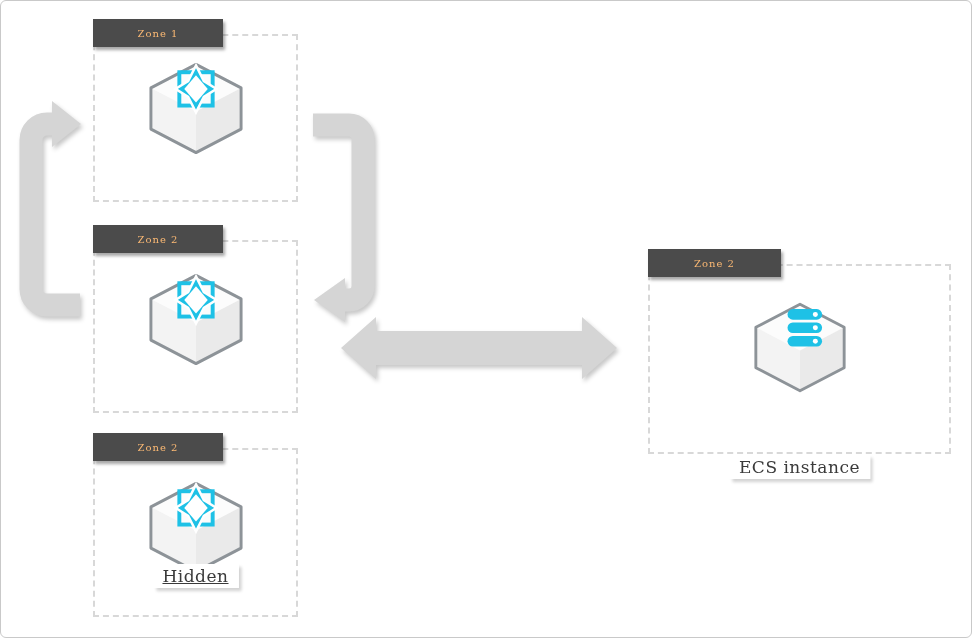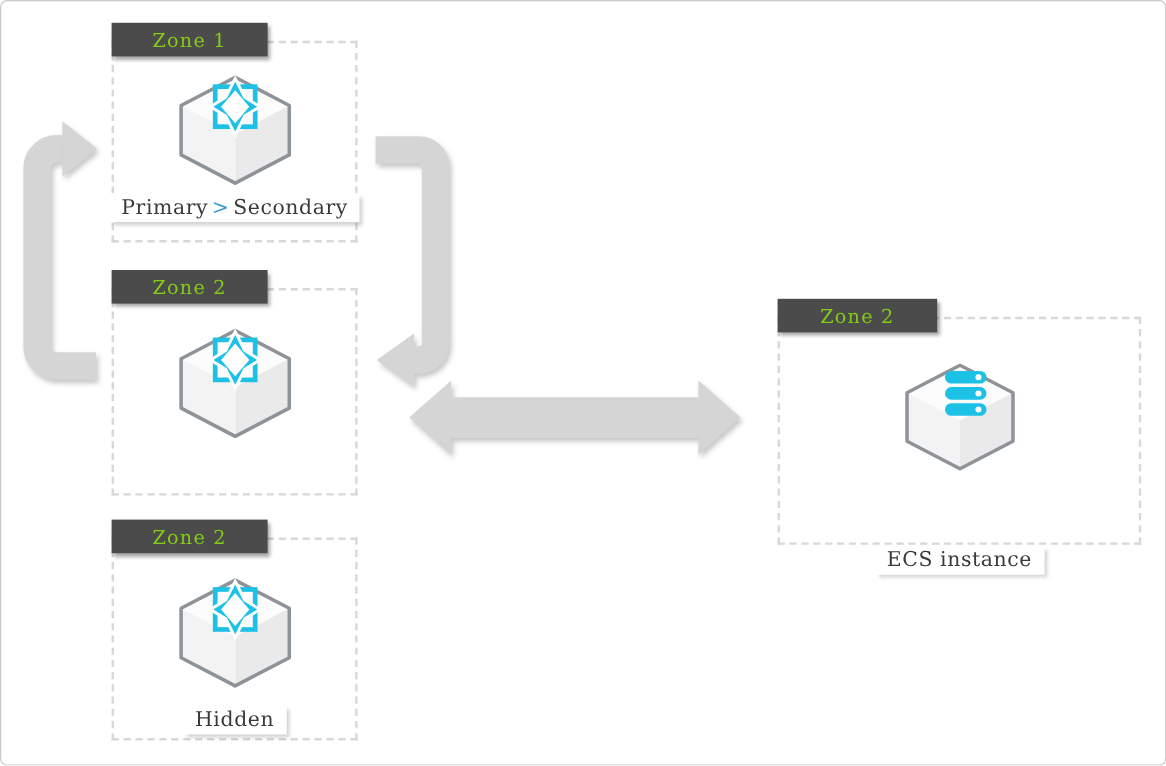--- a/index.html
+++ b/index.html
@@ -12,41 +12,41 @@
   .arrow-shape{filter:drop-shadow(2px 3px 2px rgba(0,0,0,0.22));}
 
   .zone{position:absolute;border:2px dashed #d8d8d8;background:#fff;box-sizing:border-box;}
   .zone1 {left:92px;top:33px;width:205px;height:168px;}
   .zone2l{left:92px;top:239px;width:205px;height:173px;}
   .zone3 {left:92px;top:447px;width:205px;height:169px;}
   .zone2r{left:647px;top:263px;width:303px;height:190px;}
 
   .tab{
     position:absolute;top:-17px;left:-2px;width:130px;height:28px;
-    background:#4b4b4b;color:#84cc16;font-size:16px;letter-spacing:1px;
+    background:#4b4b4b;color:#fdba74;font-size:10px;letter-spacing:1px;
     display:flex;align-items:center;justify-content:center;
     box-shadow:2px 3px 3px rgba(0,0,0,0.35);
   }
   .zone2r .tab{width:133px;}
 
   .nodeicon{position:absolute;left:50%;transform:translateX(-50%);}
   .zone1  .nodeicon{top:26px;}
   .zone2l .nodeicon{top:31px;}
   .zone3  .nodeicon{top:31px;}
   .zone2r .nodeicon{top:36px;}
 
   .label{
     position:absolute;left:50%;transform:translateX(-50%);
     background:#fff;box-shadow:3px 3px 3px rgba(0,0,0,0.18);
     white-space:nowrap;padding:2px 10px;font-size:17px;color:#3a3a3a;
     letter-spacing:0.5px;
   }
   .zone1  .label{top:125px;}
   .zone2l .label{top:135px;}
-  .zone3  .label{top:138px;}
+  .zone3  .label{top:114px;text-decoration:underline;}
   .zone2r .label{top:143px;margin-top:46px;}
   .sep{color:#3399cc;padding:0 3px;}
 </style>
 </head>
 <body>
 
 <div class="canvas">
 
   <svg class="arrow-layer" viewBox="0 0 970 636">
     <g class="arrow-shape">
@@ -68,21 +68,20 @@
     </div>
     <svg class="nodeicon" width="98" height="93" viewBox="0 0 100 94">
       <polygon points="50,2 96,26 50,50 4,26" fill="#fcfcfc"></polygon>
       <polygon points="4,26 50,50 50,92 4,68" fill="#f3f3f3"></polygon>
       <polygon points="96,26 50,50 50,92 96,68" fill="#eaeaea"></polygon>
       <polygon points="50,2 96,26 96,68 50,92 4,68 4,26" fill="none" stroke="#8d9398" stroke-width="3" stroke-linejoin="round"></polygon>
       <rect x="33" y="10" width="34" height="34" fill="none" stroke="#1ec1e6" stroke-width="4"></rect>
       <polygon points="50,3 58,19 71,27 58,35 50,51 42,35 29,27 42,19" fill="#1ec1e6" stroke="#ffffff" stroke-width="2.5"></polygon>
       <polygon points="50,13 62,27 50,41 38,27" fill="#ffffff"></polygon>
     </svg>
-    <div class="label"><span>Primary</span><span class="sep">&gt;</span><span>Secondary</span></div>
   </div>
 
   <div class="zone zone2l">
     <div class="tab">
       <span>Zone 2</span>
     </div>
     <svg class="nodeicon" width="98" height="93" viewBox="0 0 100 94">
       <polygon points="50,2 96,26 50,50 4,26" fill="#fcfcfc"></polygon>
       <polygon points="4,26 50,50 50,92 4,68" fill="#f3f3f3"></polygon>
       <polygon points="96,26 50,50 50,92 96,68" fill="#eaeaea"></polygon>

